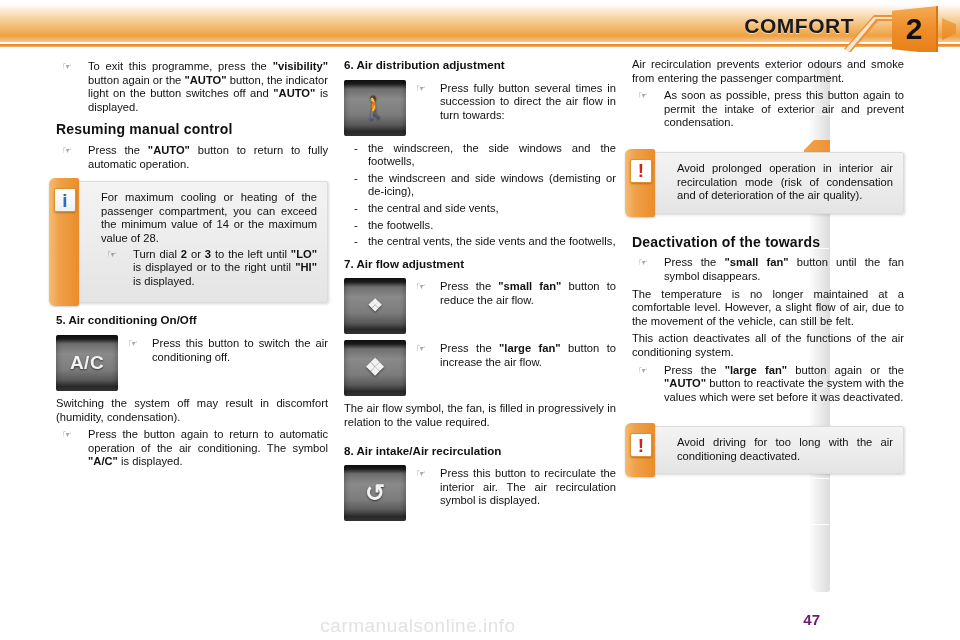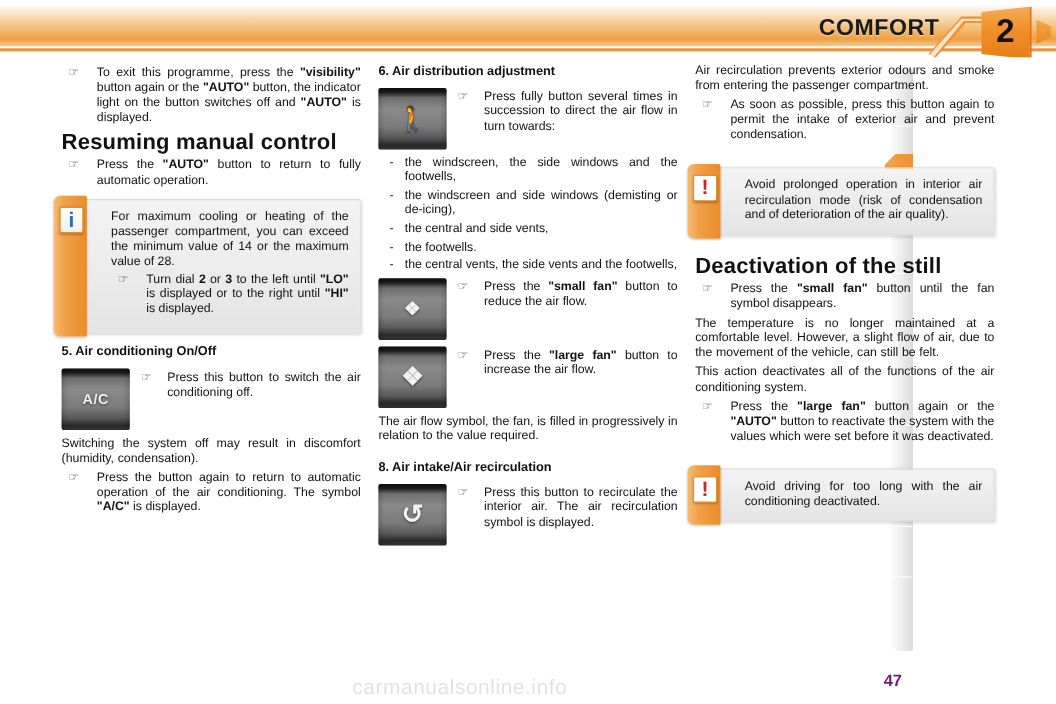--- a/index.html
+++ b/index.html
@@ -119,21 +119,21 @@
   #col1 { left: 56px; }
   #col2 { left: 344px; }
   #col3 { left: 632px; }
 
   p.body {
     text-align: justify;
     margin-bottom: 4px;
     word-spacing: 0.2px;
   }
   h2.section {
-    font-size: 20px;
+    font-size: 14px;
     font-weight: bold;
     margin: 9px 0 7px 0;
     letter-spacing: 0.2px;
   }
   h3.numhead {
     font-size: 11.6px;
     font-weight: bold;
     margin: 8px 0 8px 0;
   }
   b { font-weight: bold; }
@@ -216,21 +216,21 @@
     box-shadow: inset 0 0 6px rgba(0,0,0,0.4);
   }
   .btnimg .glyph {
     position: absolute; left: 0; right: 0; top: 50%;
     transform: translateY(-50%);
     text-align: center;
     color: #f2f2f2;
     font-weight: bold;
     text-shadow: 0 1px 2px rgba(0,0,0,0.6);
   }
-  .btnimg .glyph.ac { font-size: 13px; letter-spacing: 0.5px; }
+  .btnimg .glyph.ac { font-size: 19px; letter-spacing: 0.5px; }
   .btnimg .glyph.sym { font-size: 22px; }
   .btnimg .glyph.fan-s { font-size: 17px; }
   .btnimg .glyph.fan-l { font-size: 23px; }
   .btnimg .glyph.recirc { font-size: 24px; }
   .btnbody { flex: 1 1 auto; }
   .btnbody ul.hand > li { padding-left: 26px; }
   .btnbody ul.hand > li .ptr { left: 2px; }
 
   
   .pagenum {
@@ -352,20 +352,21 @@
       </div>
     </div>
     <ul class="dash">
         <li>the windscreen, the side windows and the footwells,</li>
         <li>the windscreen and side windows (demisting or de-icing),</li>
         <li>the central and side vents,</li>
         <li>the footwells.</li>
         <li>the central vents, the side vents and the footwells,</li>
       </ul>
 
+    <h3 class="numhead">7. Air flow adjustment</h3>
     <div class="btnrow">
       <div class="btnimg">
         <div class="glyph fan-s">❖</div>
       </div>
       <div class="btnbody">
         <ul class="hand">
           <li>
             <span class="ptr">☞</span>
             <span>Press the <b>"small fan"</b> button to reduce the air flow.</span>
           </li>
@@ -412,21 +413,21 @@
         <span>As soon as possible, press this button again to permit the intake of exterior air and prevent condensation.</span>
       </li>
     </ul>
 
     <div class="callout" style="margin-top:22px">
       <div class="tab"></div>
       <div class="badge warn">!</div>
       <div class="ctext">Avoid prolonged operation in interior air recirculation mode (risk of condensation and of deterioration of the air quality).</div>
     </div>
 
-    <h2 class="section" style="margin-top:22px">Deactivation of the still</h2>
+    <h2 class="section" style="margin-top:22px">Deactivation of the towards</h2>
     <ul class="hand">
       <li>
         <span class="ptr">☞</span>
         <span>Press the <b>"small fan"</b> button until the fan symbol disappears.</span>
       </li>
     </ul>
     <p class="body">The temperature is no longer maintained at a comfortable level. However, a slight flow of air, due to the movement of the vehicle, can still be felt.</p>
     <p class="body">This action deactivates all of the functions of the air conditioning system.</p>
     <ul class="hand">
       <li>

